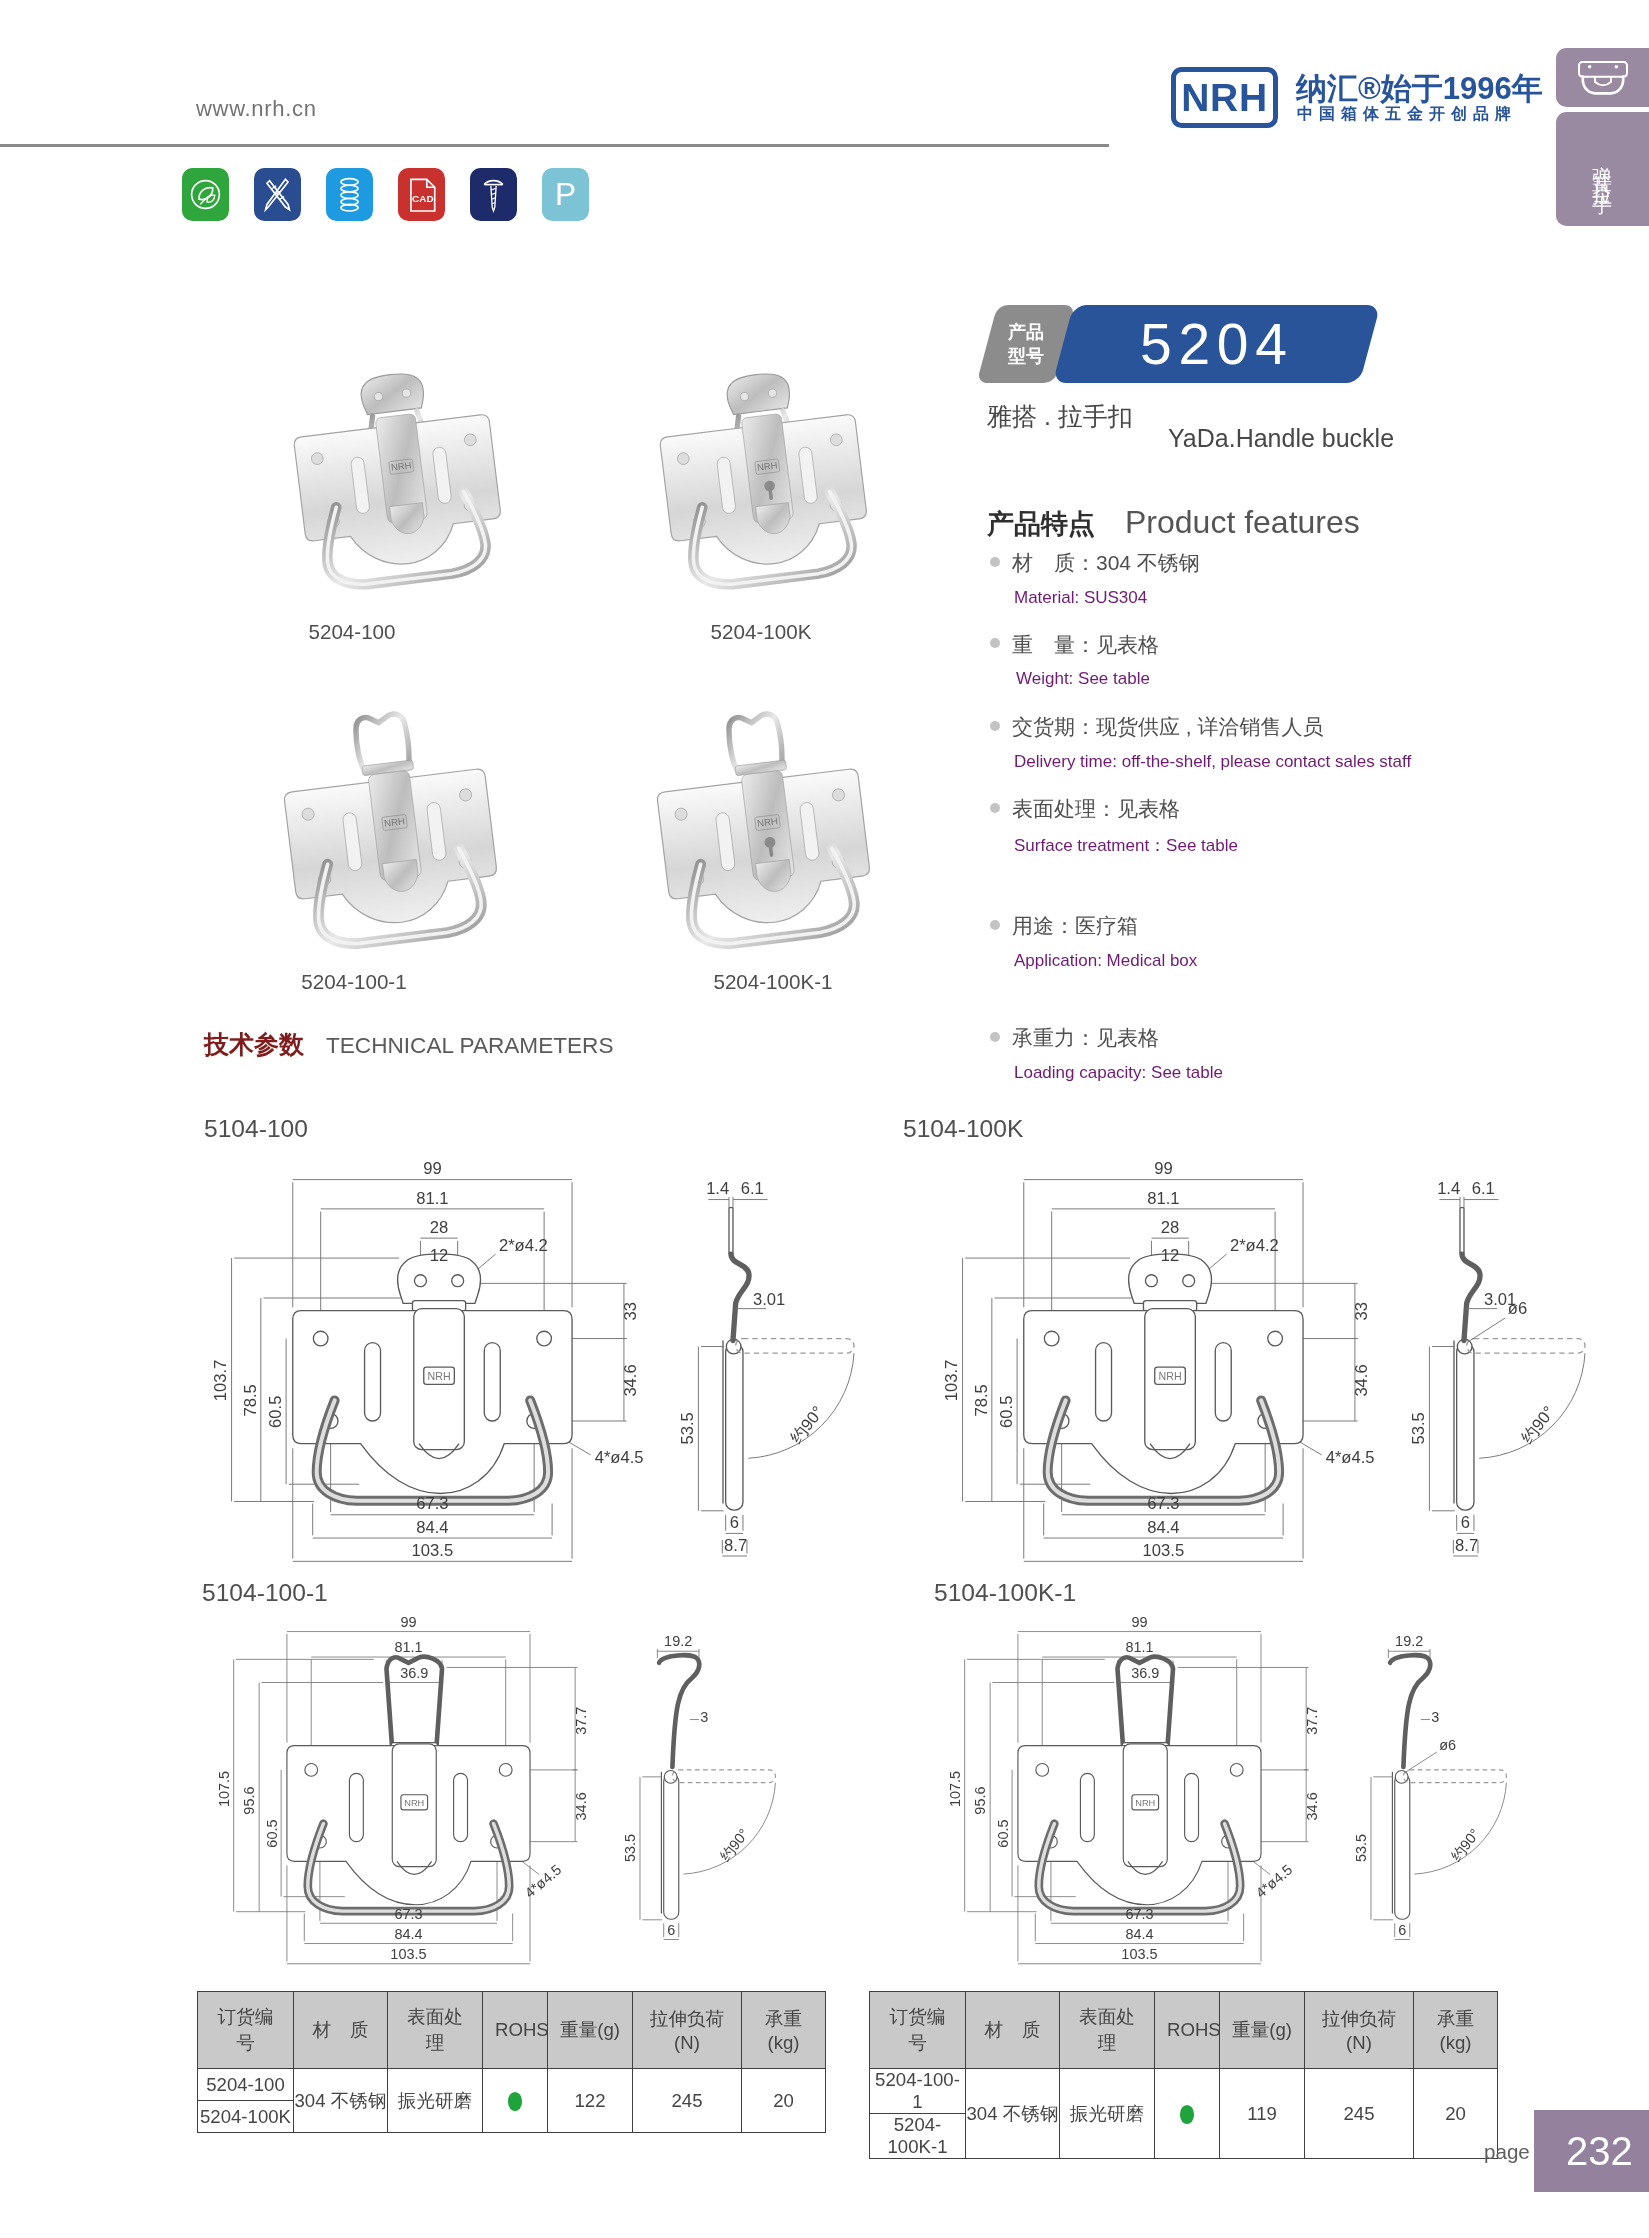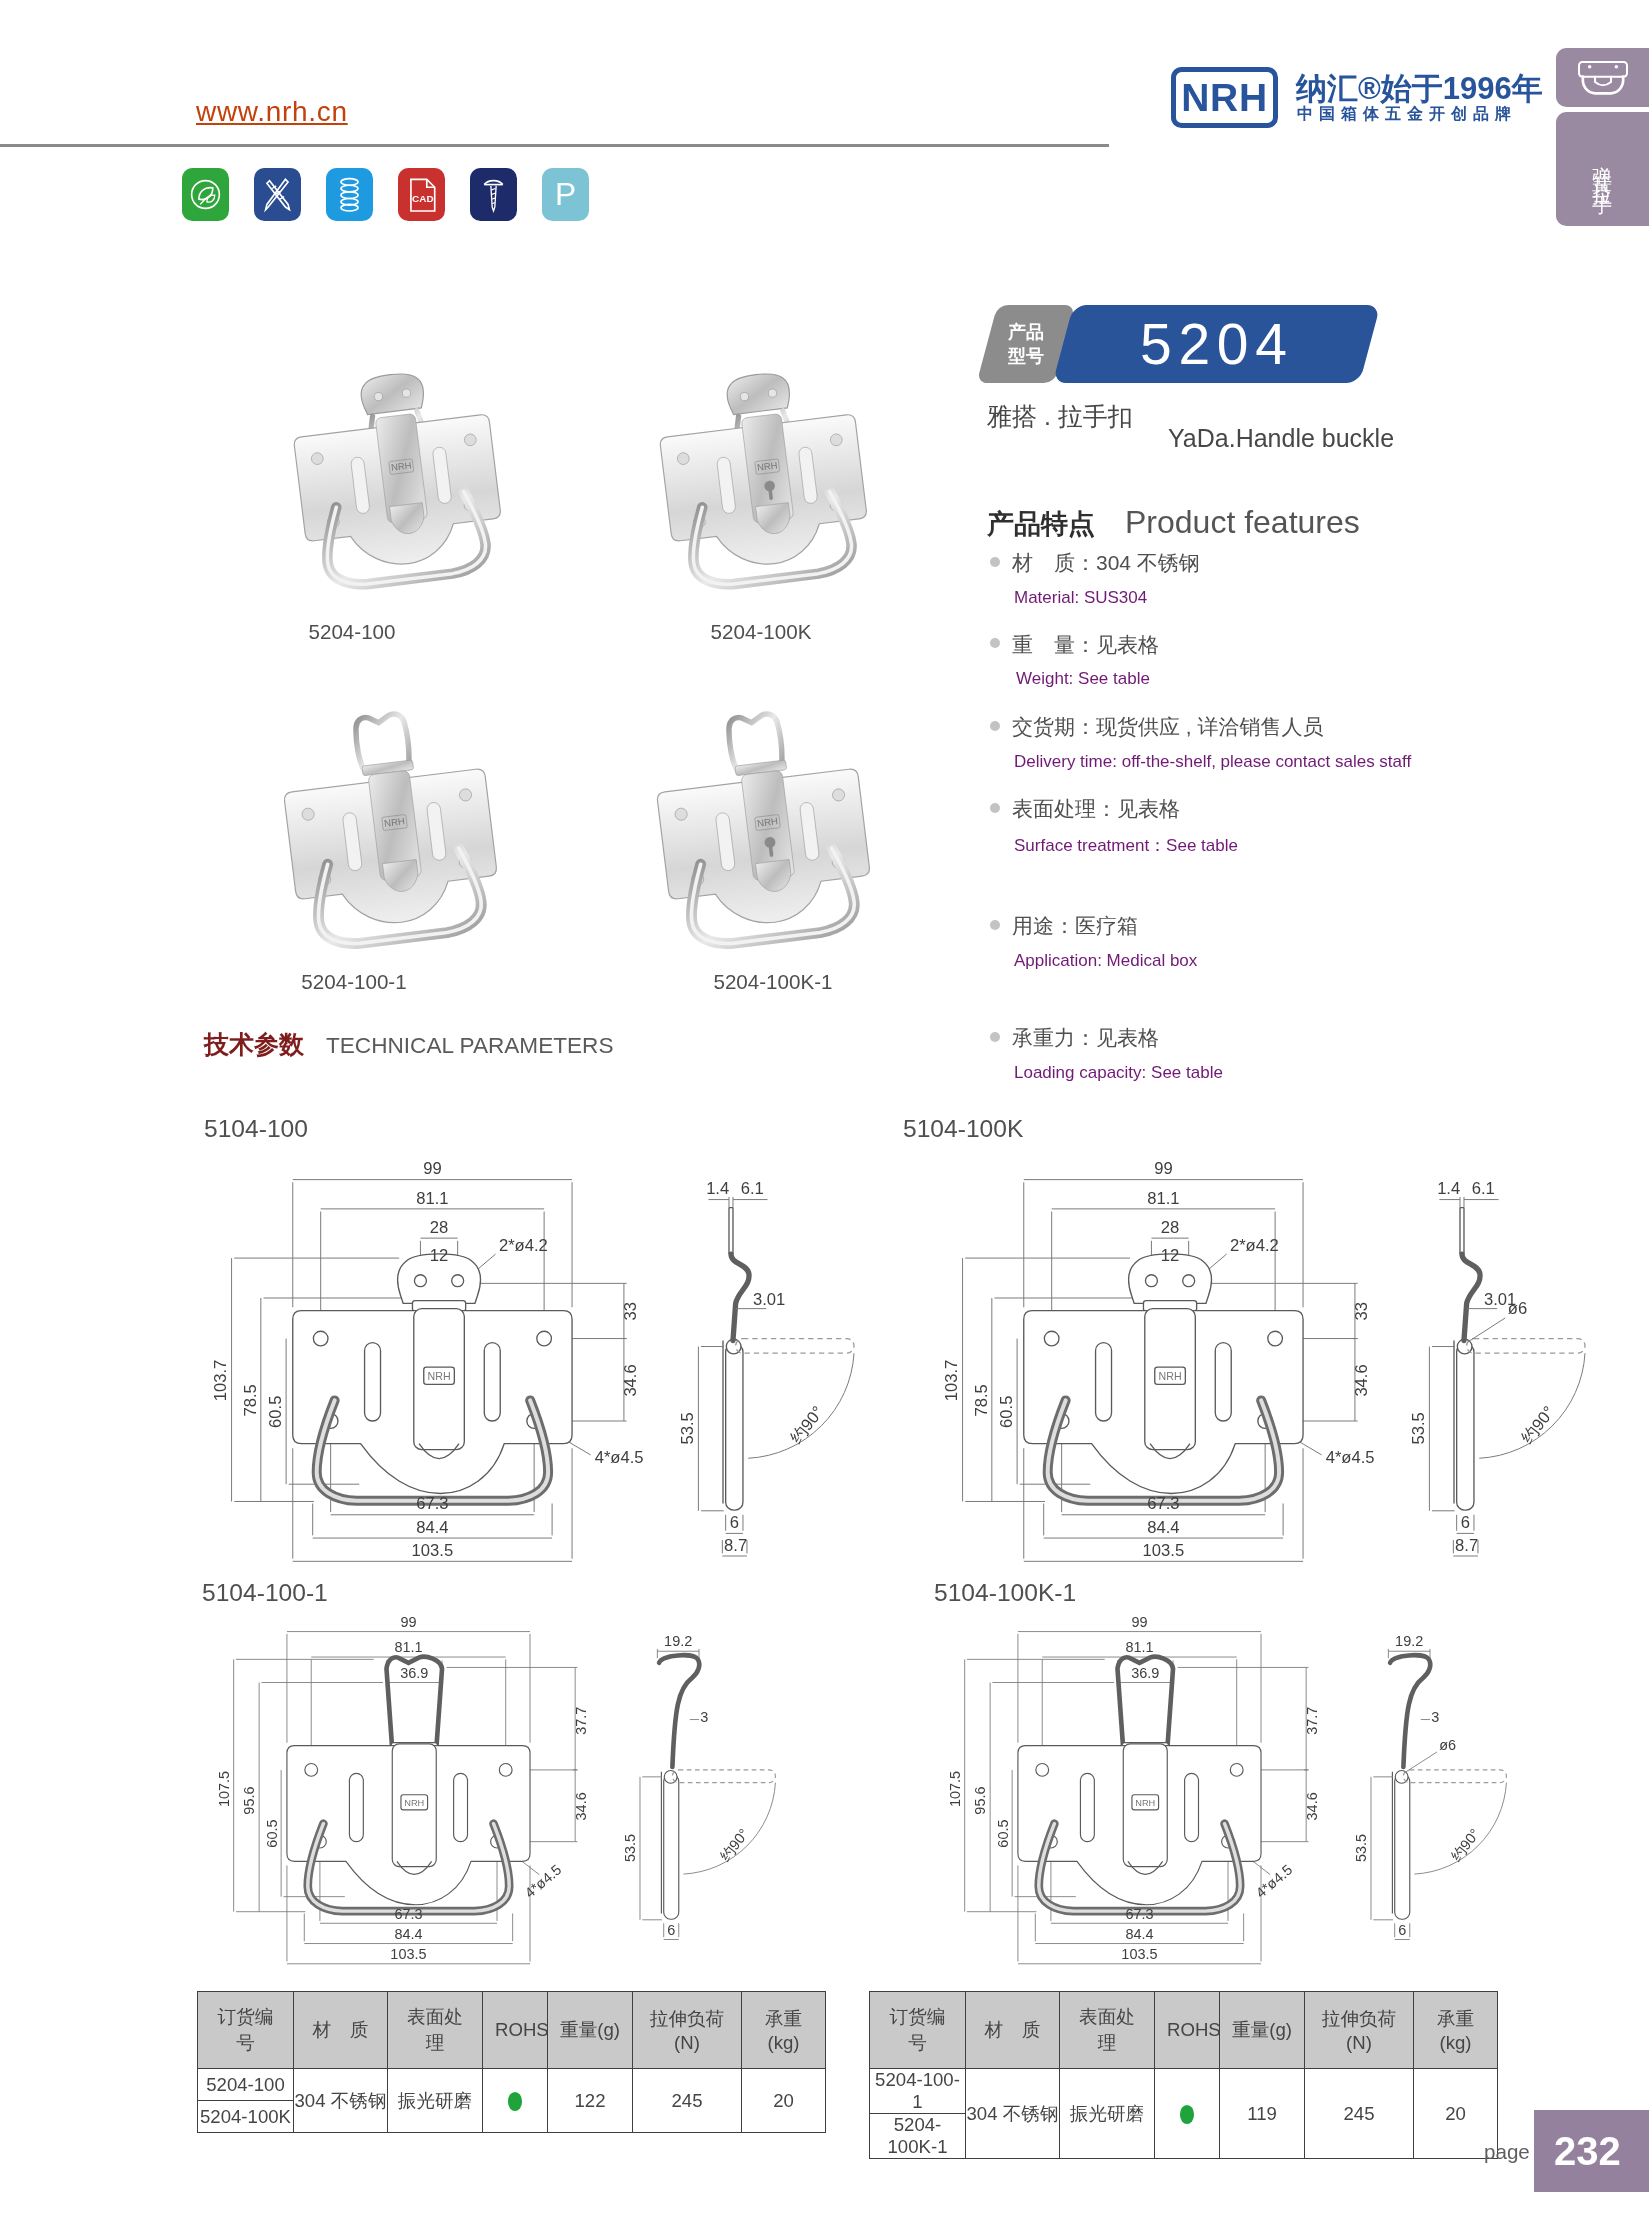--- a/index.html
+++ b/index.html
@@ -1,20 +1,20 @@
 <!DOCTYPE html>
 <html style="font-size:10.6px"><head>
 <meta charset="utf-8">
 <style>
   html,body{margin:0;padding:0;background:#fff;}
   body{width:1649px;height:2239px;position:relative;overflow:hidden;
        font-family:"Liberation Sans","DejaVu Sans",sans-serif;color:#4a4a4a;}
   .abs{position:absolute;}
   
-  .url{left:196px;top:96px;font-size:28px;color:#c2410c;letter-spacing:0.7px;text-decoration:underline;}
+  .url{left:196px;top:96px;font-size:22px;color:#737373;letter-spacing:0.7px;}
   .rule{left:0;top:144px;width:1109px;height:2.7px;background:#8a8a8a;}
   .nrh-logo{left:1171px;top:67px;width:97px;height:51px;border:5.3px solid #27549B;border-radius:10.6px;
             box-shadow:inset 0 0 0 3.3px #fff;display:flex;align-items:center;justify-content:center;
             font-size:39px;font-weight:bold;color:#27549B;letter-spacing:0.7px;}
   .brand-line{left:1296px;top:68px;font-size:31px;font-weight:bold;color:#27549B;}
   .brand-sub{left:1297px;top:104px;font-size:16px;font-weight:bold;color:#27549B;letter-spacing:6px;}
   
   .side-tab{left:1556px;width:94px;background:#9A8AA1;border-radius:10.6px 0 0 10.6px;}
   .tab1{top:48px;height:59px;display:flex;align-items:center;justify-content:center;}
   .tab2{top:112px;height:114px;display:flex;align-items:center;justify-content:center;}
@@ -57,21 +57,21 @@
   .wm{font-size:16px;fill:#777;text-anchor:middle;}
   
   .spec{position:absolute;border-collapse:collapse;table-layout:fixed;width:629px;
         font-size:18.6px;color:#454545;text-align:center;background:#fff;}
   .spec th{background:#c9c9c9;border:1.3px solid #3f3f3f;font-weight:normal;height:31px;padding:12px;}
   .spec td{border:1.3px solid #3f3f3f;height:31px;padding:0;}
   .dot{display:inline-block;width:14.6px;height:18.6px;border-radius:50%;background:#1FA43B;vertical-align:middle;}
   
   .pagelbl{left:1484px;top:2140px;font-size:20.6px;color:#5f5f5f;}
   .pagebox{left:1534px;top:2110px;width:115px;height:82px;background:#94819E;display:flex;align-items:center;}
-  .pagebox span{color:#fff;font-size:40px;font-weight:bold;padding-left:20px;}
+  .pagebox span{color:#fff;font-size:40px;font-weight:normal;padding-left:32px;}
 </style>
 </head>
 <body>
 
 <svg width="0" height="0" style="position:absolute" aria-hidden="true">
   <defs>
     <linearGradient id="gPlate" x1="0" y1="0" x2="0" y2="1">
       <stop offset="0" stop-color="#fafafa"></stop>
         <stop offset="0.55" stop-color="#d6d6d6"></stop>
         <stop offset="1" stop-color="#efefef"></stop>

